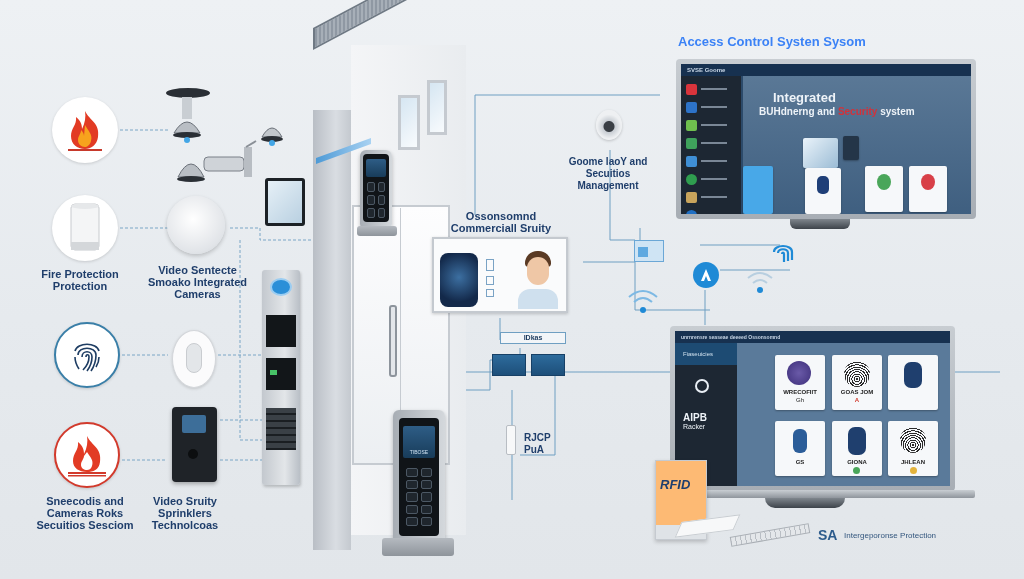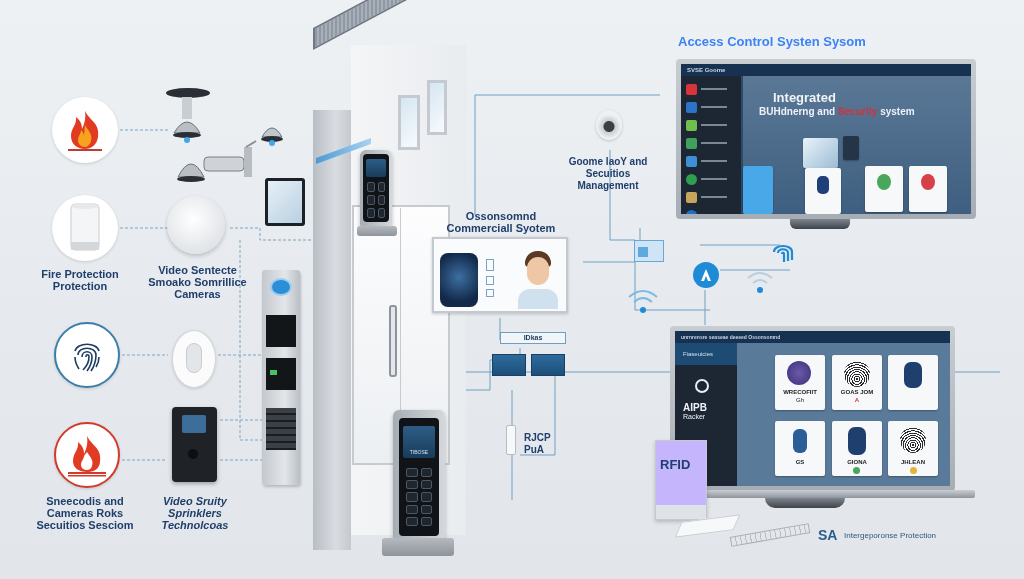--- a/index.html
+++ b/index.html
@@ -140,29 +140,29 @@
     <rect x="4" y="43" width="38" height="1.5" fill="#d23a2c"></rect>
   </svg>
 </div>
 
 <div class="lbl" style="left:30px;top:268px;width:100px;">
   <div>Fire Protection</div>
   <div>Protection</div>
 </div>
 <div class="lbl" style="left:140px;top:264px;width:115px;">
   <div>Video Sentecte</div>
-  <div>Smoako Somrillice</div>
+  <div>Smoako Integrated</div>
   <div>Cameras</div>
 </div>
 <div class="lbl" style="left:30px;top:495px;width:110px;">
   <div>Sneecodis and</div>
   <div>Cameras  Roks</div>
   <div>Secuitios Sesciom</div>
 </div>
-<div class="lbl" style="left:145px;top:495px;width:100px;font-style:italic;">
+<div class="lbl" style="left:135px;top:495px;width:100px;">
   <div>Video Sruity</div>
   <div>Sprinklers</div>
   <div>Technolcoas</div>
 </div>
 
 <svg class="abs" style="left:160px;top:85px;" width="130" height="110" viewBox="0 0 130 110">
   <ellipse cx="28" cy="8" rx="22" ry="5" fill="#2a2f35"></ellipse>
   <rect x="22" y="12" width="10" height="22" fill="#c9ced3"></rect>
   <path d="M14 48 Q27 26 40 48 Z" fill="#b9bec4" stroke="#6a7078"></path>
   <ellipse cx="27" cy="50" rx="14" ry="3" fill="#2a2f35"></ellipse>
@@ -245,21 +245,21 @@
 
 <div class="abs" style="left:596px;top:110px;width:26px;height:30px;border-radius:50%;background:radial-gradient(circle at 50% 55%,#3a3f45 0 5px,#c9ced4 6px,#eef0f2 12px);box-shadow:0 1px 3px rgba(0,0,0,.2);"></div>
 <div class="lbl" style="left:548px;top:156px;width:120px;font-size:10px;">
   <div>Goome laoY and</div>
   <div>Secuitios</div>
   <div>Management</div>
 </div>
 
 <div class="lbl" style="left:436px;top:210px;width:130px;font-size:11px;">
   <div>Ossonsomnd</div>
-  <div>Commerciall Syotem</div>
+  <div>Commerciall Sruity</div>
 </div>
 <div class="abs" style="left:432px;top:237px;width:136px;height:76px;background:#fafbfc;border:2px solid #c4c9cf;box-shadow:0 1px 3px rgba(0,0,0,.2);">
   <div style="position:absolute;left:6px;top:14px;width:38px;height:54px;background:radial-gradient(circle at 50% 45%,#3c6fa1,#13294a 70%);border-radius:8px;"></div>
   <div style="position:absolute;left:52px;top:20px;width:8px;height:12px;border:1px solid #7aa3c5;"></div>
   <div style="position:absolute;left:52px;top:37px;width:8px;height:9px;border:1px solid #7aa3c5;"></div>
   <div style="position:absolute;left:52px;top:50px;width:8px;height:8px;border:1px solid #7aa3c5;"></div>
   <div style="position:absolute;left:84px;top:10px;width:40px;height:60px;">
     <div style="position:absolute;left:7px;top:2px;width:26px;height:16px;border-radius:13px 13px 4px 4px;background:#5a3a24;"></div>
     <div style="position:absolute;left:9px;top:8px;width:22px;height:28px;border-radius:11px;background:#efc7a6;"></div>
     <div style="position:absolute;left:0;top:40px;width:40px;height:20px;border-radius:12px 12px 0 0;background:#cfe0ee;"></div>
@@ -362,21 +362,21 @@
   </div>
 </div>
 <div class="stand" style="left:790px;top:219px;width:60px;height:10px;border-radius:0 0 6px 6px;"></div>
 
 <div class="monitor" style="left:670px;top:326px;width:285px;height:165px;">
   <div class="mon-screen" style="background:#5a7a9a;">
     <div class="mon-titlebar" style="font-size:5px;">unrnrensre seaseae deeeed Ossonsomnd</div>
     <div class="mon-side" style="width:62px;">
       <div style="height:22px;background:#1d4b73;color:#cfe0ee;font-size:6px;line-height:22px;padding-left:8px;">Fiaseuicies</div>
       <div style="margin:14px 0 0 20px;width:14px;height:14px;border:2px solid #e8eef4;border-radius:50%;"></div>
-      <div style="color:#eef3f8;font-size:10px;font-weight:bold;padding-left:8px;margin-top:9px;">AIPB</div>
+      <div style="color:#eef3f8;font-size:10px;font-weight:bold;padding-left:8px;margin-top:19px;">AIPB</div>
       <div style="color:#eef3f8;font-size:7px;padding-left:8px;">Racker</div>
     </div>
 
     <div class="card" style="left:100px;top:24px;width:50px;height:55px;">
       <div style="position:absolute;left:12px;top:6px;width:24px;height:24px;border-radius:50%;background:radial-gradient(circle,#6a5aa8,#3d2f7a);"></div>
       <div class="cap" style="top:34px;">WRECOFIIT</div>
       <div class="cap" style="top:42px;font-weight:normal;">Gh</div>
     </div>
     <div class="card" style="left:157px;top:24px;width:50px;height:55px;">
       <div class="fp" style="position:absolute;left:12px;top:6px;width:26px;height:26px;"></div>
@@ -398,21 +398,21 @@
     <div class="card" style="left:213px;top:90px;width:50px;height:55px;">
       <div class="fp" style="position:absolute;left:12px;top:6px;width:26px;height:26px;"></div>
       <div class="cap" style="top:38px;">JHLEAN</div>
       <div style="position:absolute;left:22px;top:46px;width:7px;height:7px;border-radius:50%;background:#e3b33c;"></div>
     </div>
   </div>
 </div>
 <div class="abs" style="left:655px;top:490px;width:320px;height:8px;background:linear-gradient(180deg,#c9ced3,#8f959c);border-radius:2px;"></div>
 <div class="stand" style="left:765px;top:498px;width:80px;height:10px;border-radius:0 0 10px 10px;"></div>
 
-<div class="abs" style="left:655px;top:440px;width:52px;height:80px;background:#c4b5fd;border:1px solid #c5cad0;box-shadow:0 2px 4px rgba(0,0,0,.2);">
+<div class="abs" style="left:655px;top:460px;width:52px;height:80px;background:#fdba74;border:1px solid #c5cad0;box-shadow:0 2px 4px rgba(0,0,0,.2);font-style:italic;">
   <div style="position:absolute;left:4px;top:16px;font-size:13px;font-weight:bold;color:#1f3f6e;">RFID</div>
   <div style="position:absolute;left:0;bottom:0;width:100%;height:14px;background:#dfe3e7;"></div>
 </div>
 <div class="abs" style="left:680px;top:518px;width:55px;height:16px;background:#f7f8f9;border:1px solid #c7ccd1;transform:skewX(-30deg) rotate(-8deg);"></div>
 <div class="abs" style="left:730px;top:530px;width:80px;height:10px;background:repeating-linear-gradient(90deg,#e4e7ea 0 4px,#b9bec4 4px 5px);border:1px solid #a9aeb4;transform:rotate(-10deg);"></div>
 
 <div class="abs" style="left:818px;top:527px;font-size:14px;font-weight:bold;color:#2c5b8c;">SA</div>
 <div class="abs" style="left:844px;top:531px;font-size:8px;color:#33567e;">Intergeporonse Protection</div>
 
 </body></html>

